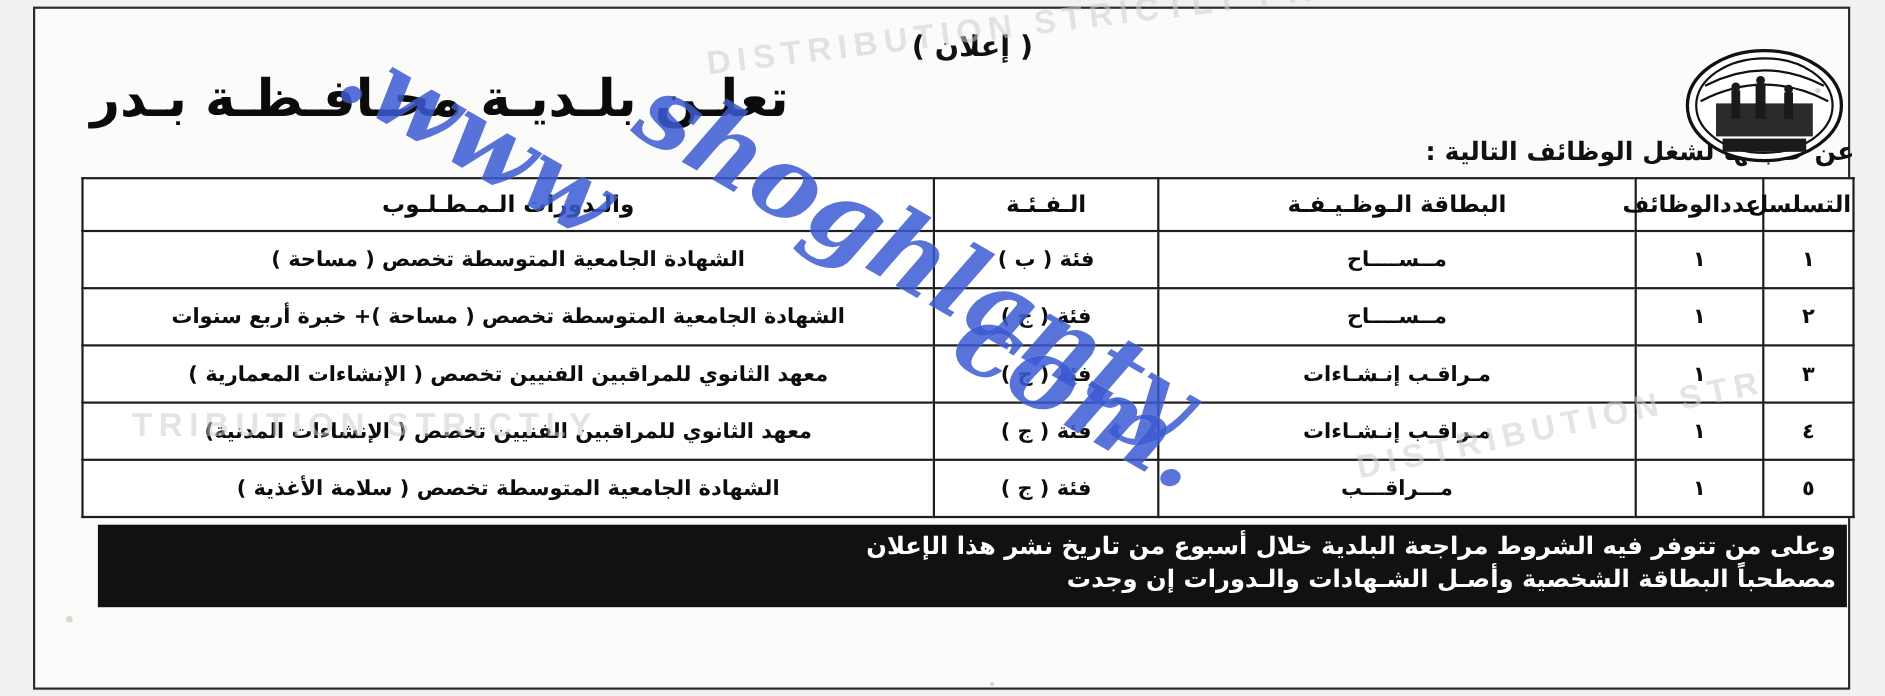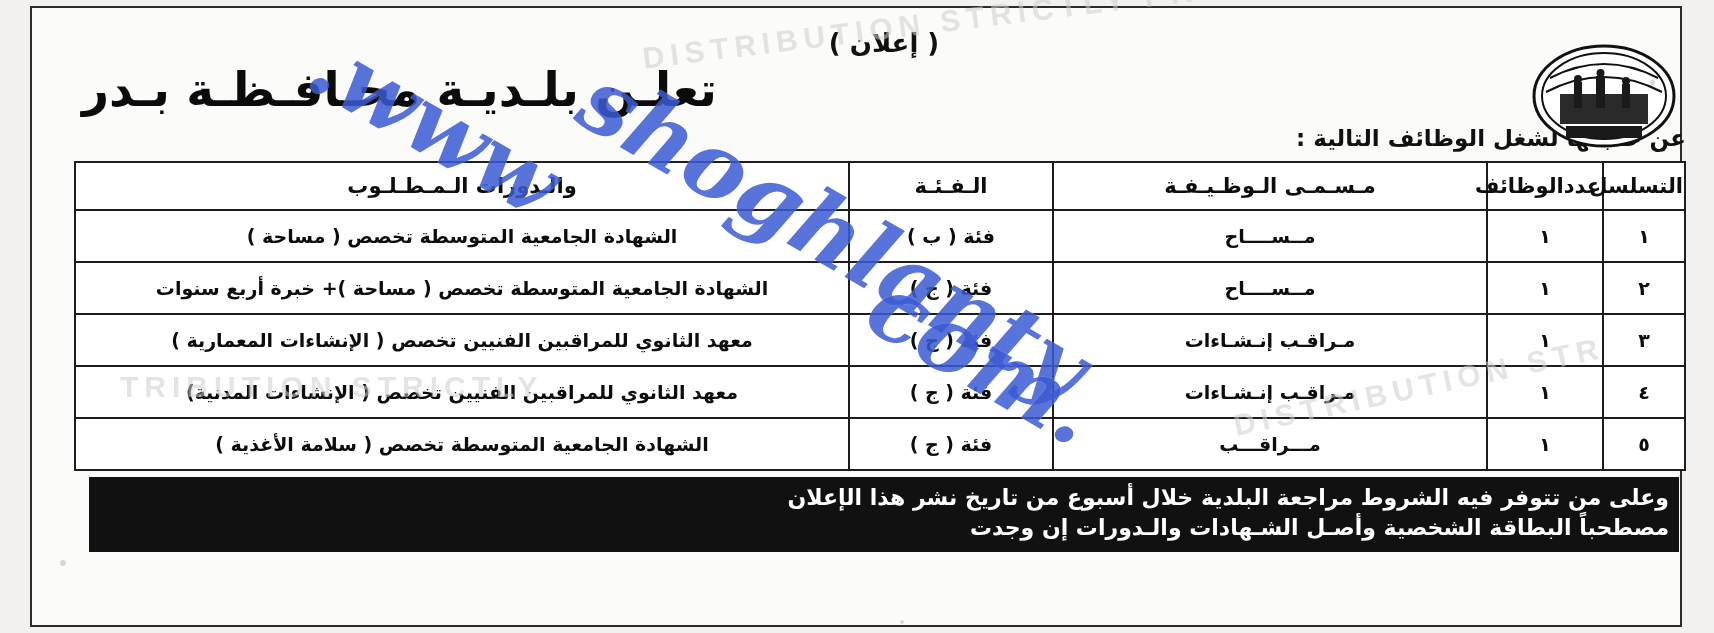--- a/index.html
+++ b/index.html
@@ -207,21 +207,21 @@
       </div>
 
       <div class="main-title">تعلـن بلـديـة محـافـظـة بـدر</div>
       <div class="sub-title">عن حاجتها لشغل الوظائف التالية :</div>
 
       <table class="jobs">
         <thead>
           <tr>
             <th class="col-seq">التسلسل</th>
             <th class="col-count">عددالوظائف</th>
-            <th class="col-title">مـسـمـى الـوظـيـفـة</th>
+            <th class="col-title">البطاقة الـوظـيـفـة</th>
             <th class="col-cat">الـفـئـة</th>
             <th class="col-qual">والـدورات الـمـطـلـوب</th>
           </tr>
         </thead>
         <tbody>
           <tr>
             <td class="num">١</td>
             <td class="num">١</td>
             <td class="job-title">مــســــاح</td>
             <td class="cat">فئة ( ب )</td>

